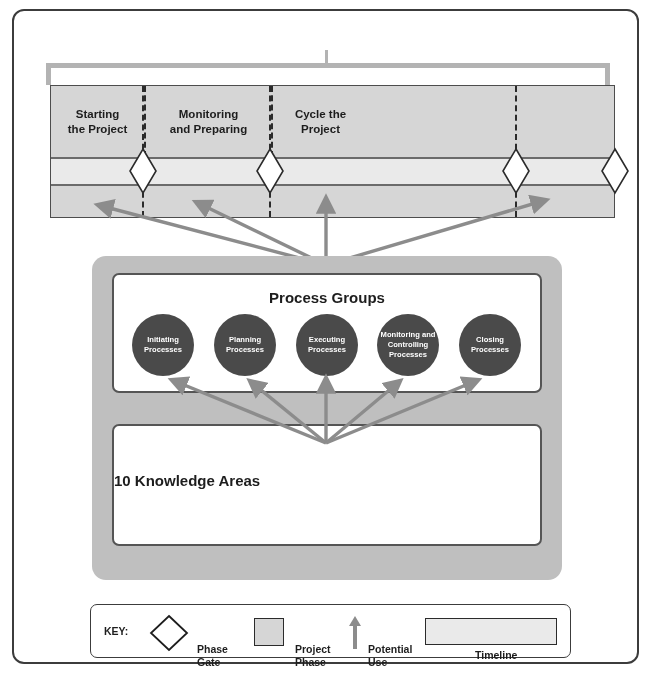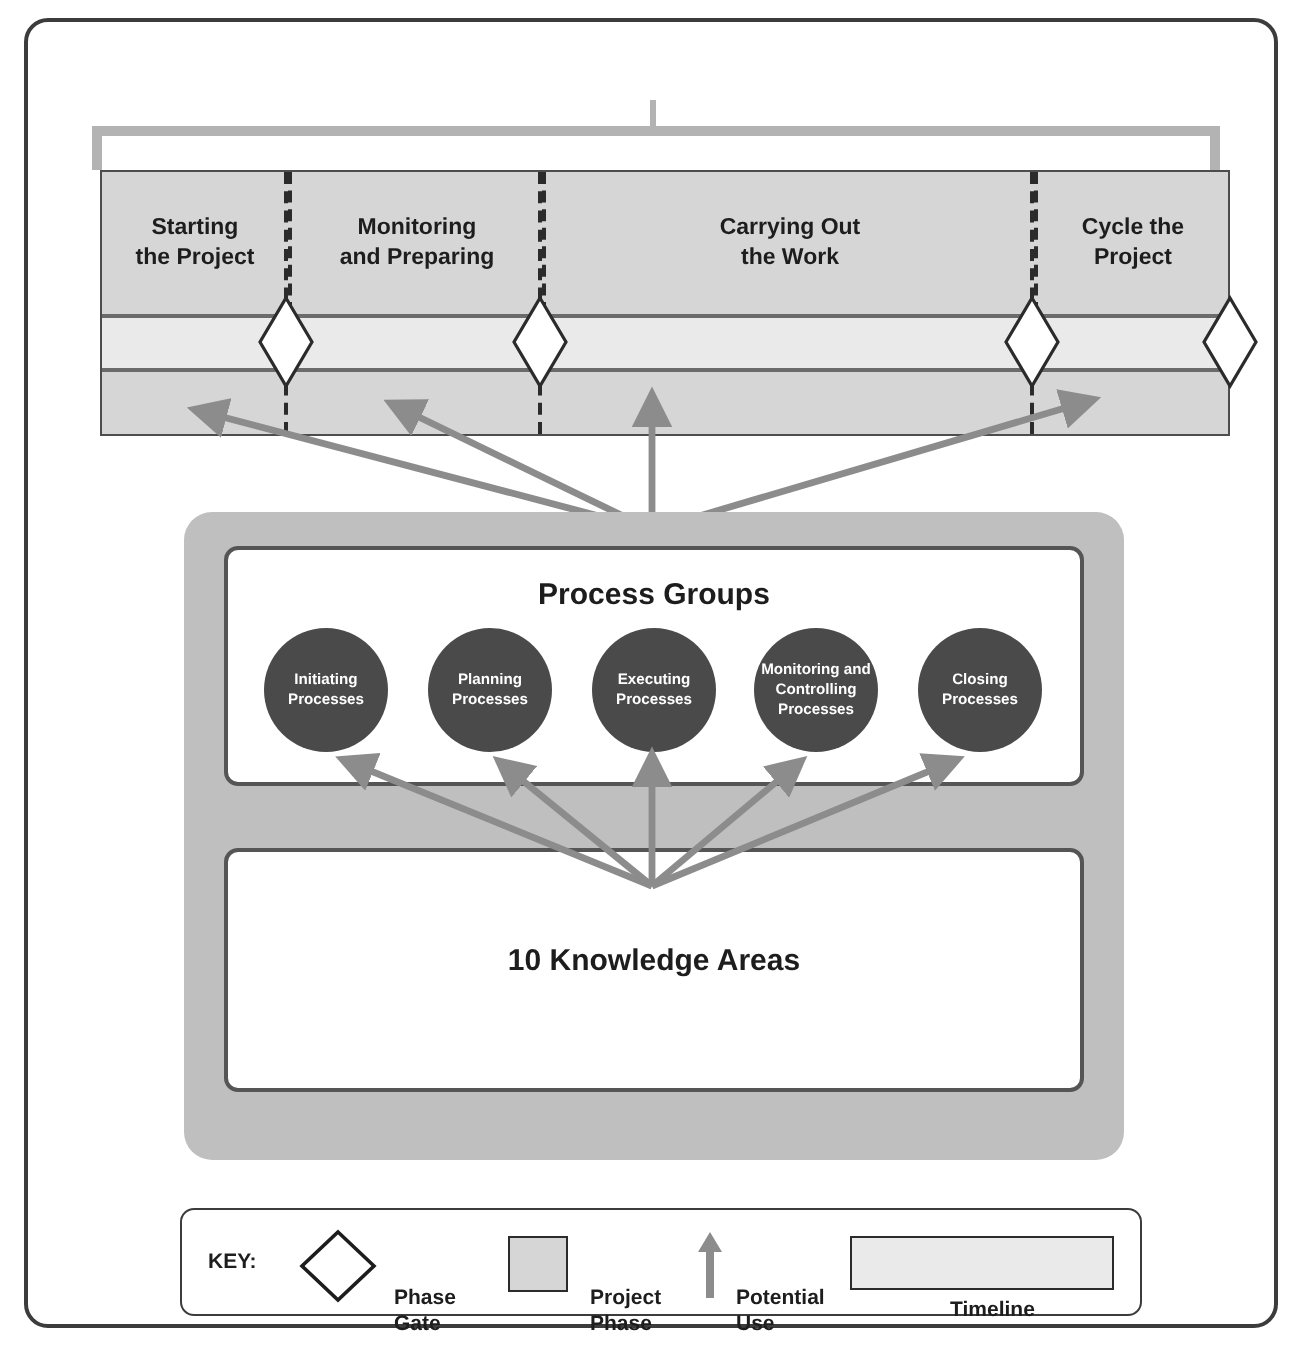--- a/index.html
+++ b/index.html
@@ -158,21 +158,21 @@
     width: 100%;
     text-align: center;
     font-size: 15px;
     font-weight: bold;
     color: #1d1d1d;
   }
   .ka-title {
     position: absolute;
     left: 0; top: 46px;
     width: 100%;
-    text-align: center;
+    text-align: left;
     font-size: 15px;
     font-weight: bold;
     color: #1d1d1d;
   }
 
   
   .circle {
     position: absolute;
     width: 62px;
     height: 62px;
@@ -262,26 +262,20 @@
           <span>Starting</span><br>
           <span>the Project</span>
         </span>
       </div>
       <div class="phase-cell" style="width:127px">
         <span>
           <span>Monitoring</span><br>
           <span>and Preparing</span>
         </span>
       </div>
-      <div class="phase-cell" style="width:246px">
-        <span>
-          <span>Carrying Out</span><br>
-          <span>the Work</span>
-        </span>
-      </div>
       <div class="phase-cell" style="width:97px">
         <span>
           <span>Cycle the</span><br>
           <span>Project</span>
         </span>
       </div>
     </div>
 
     <div class="timeline-strip"></div>
     <div class="lower-band"></div>

